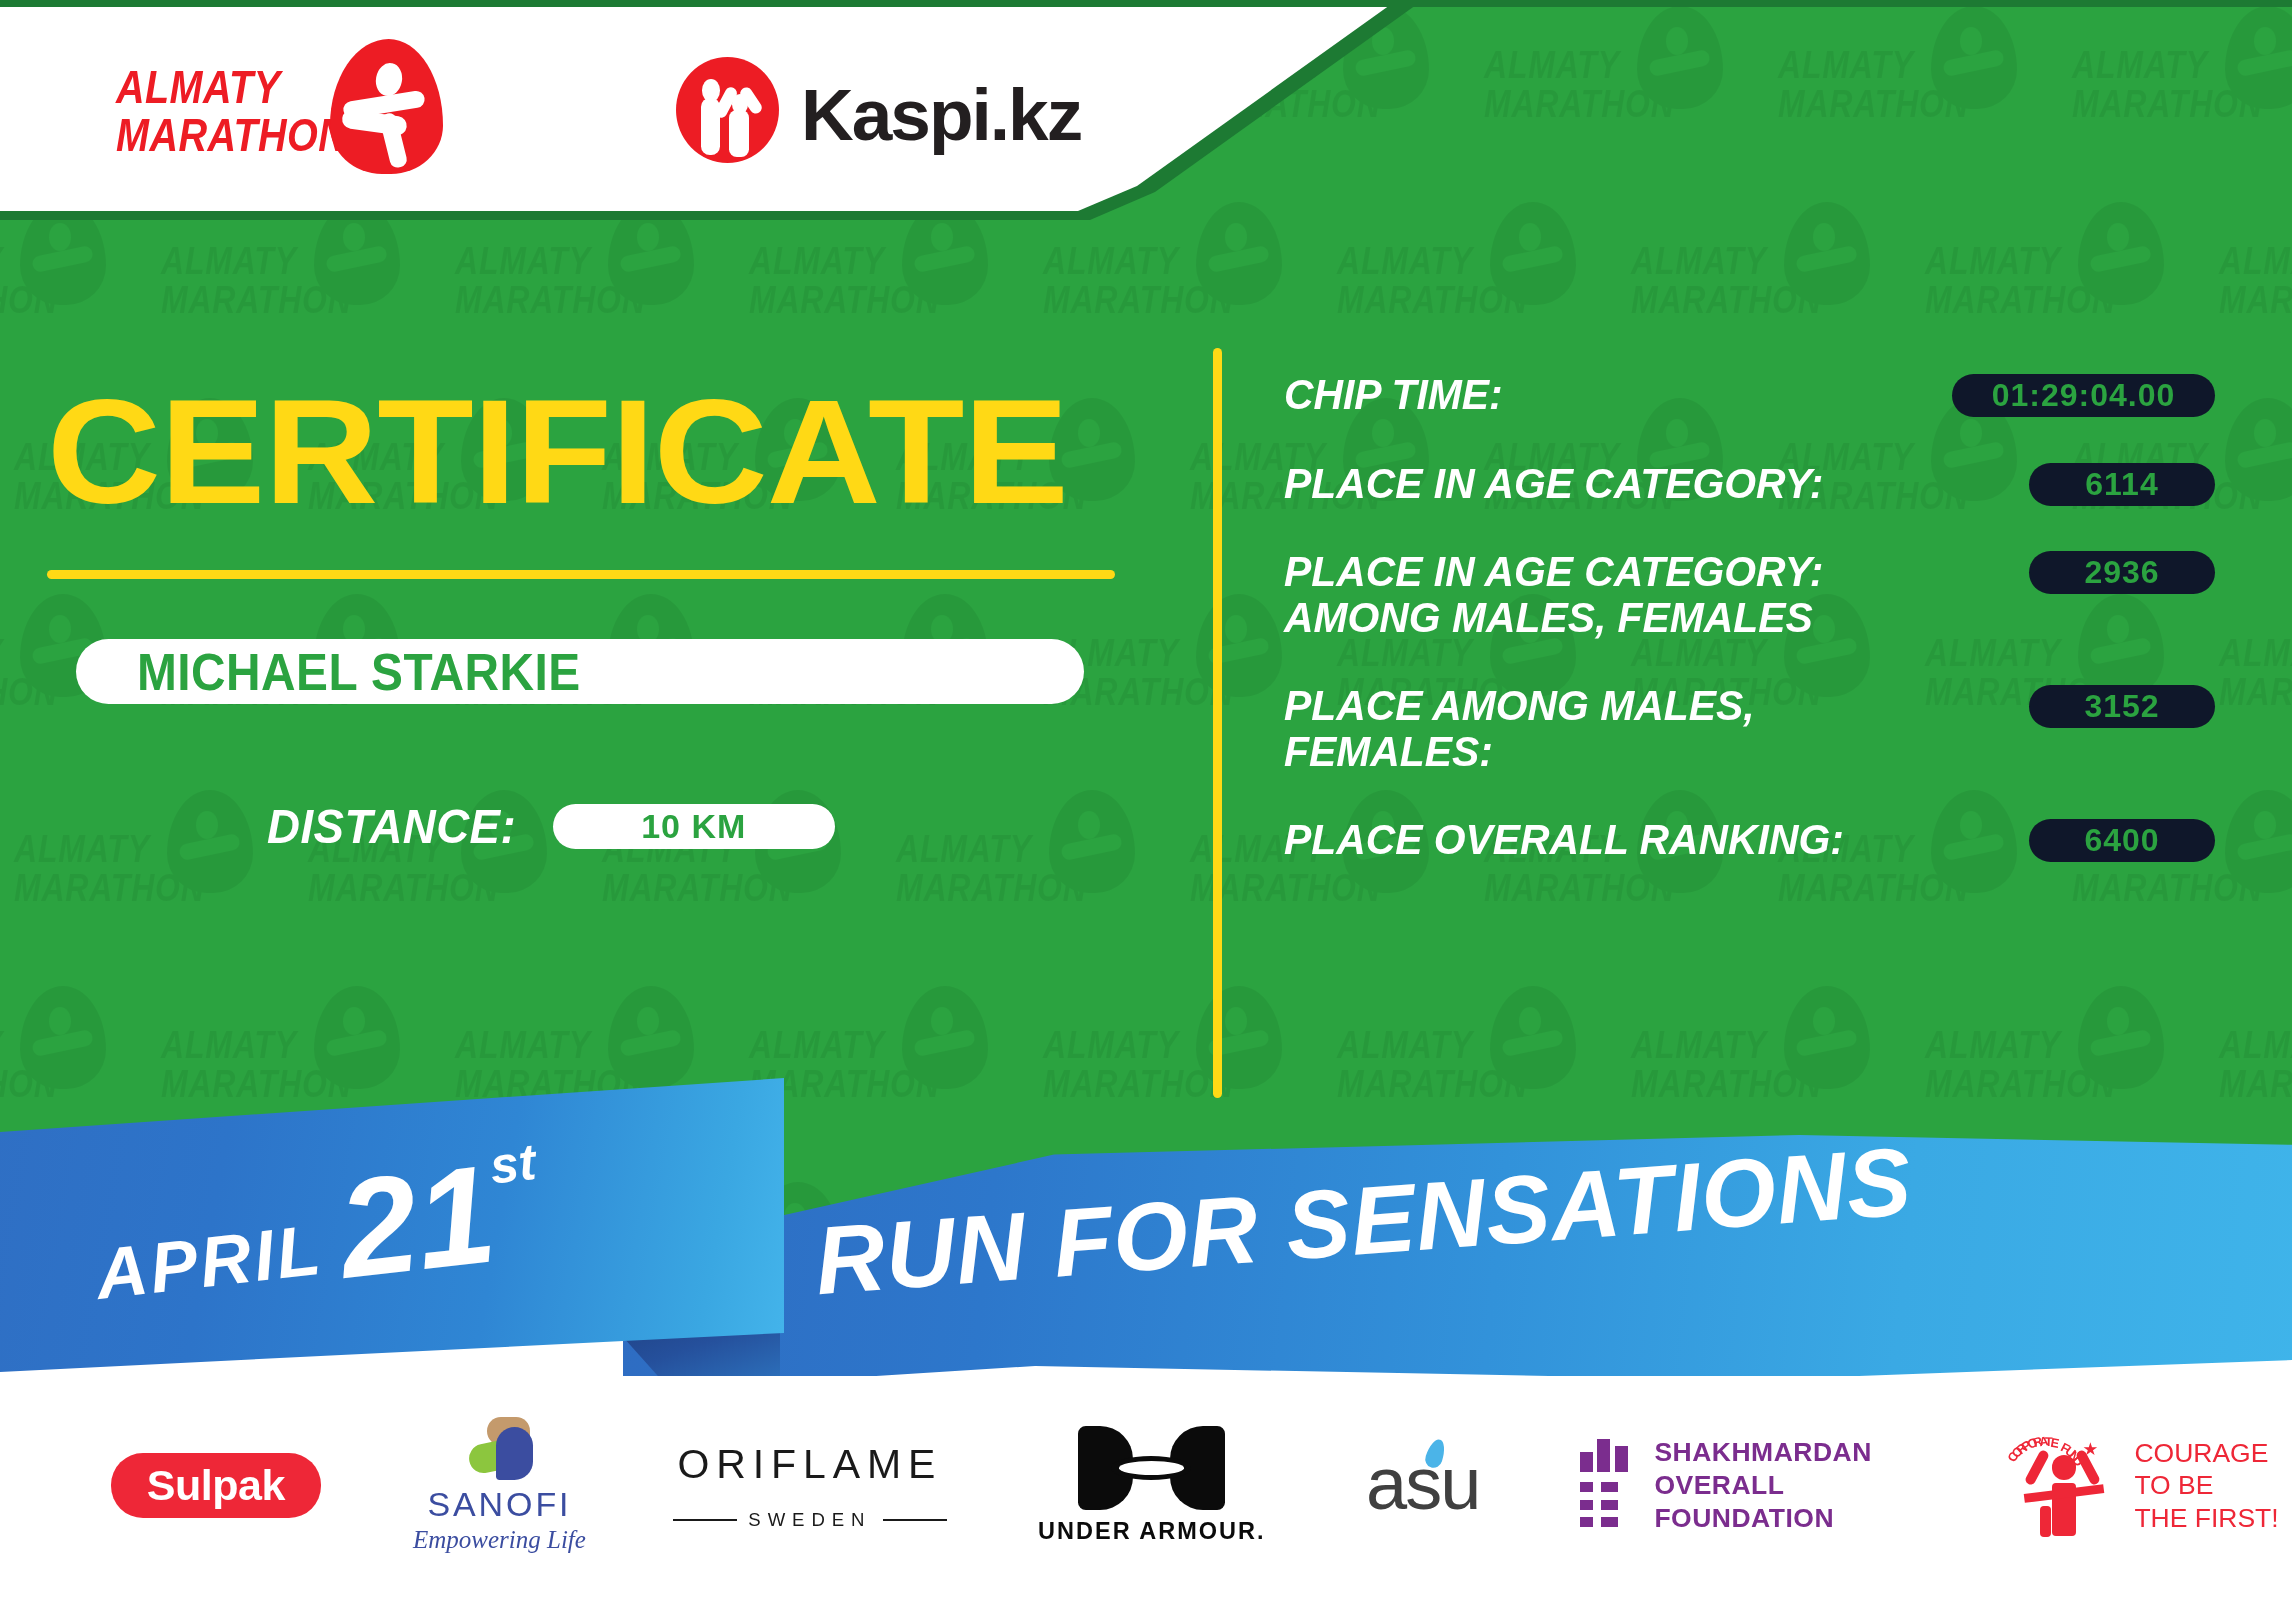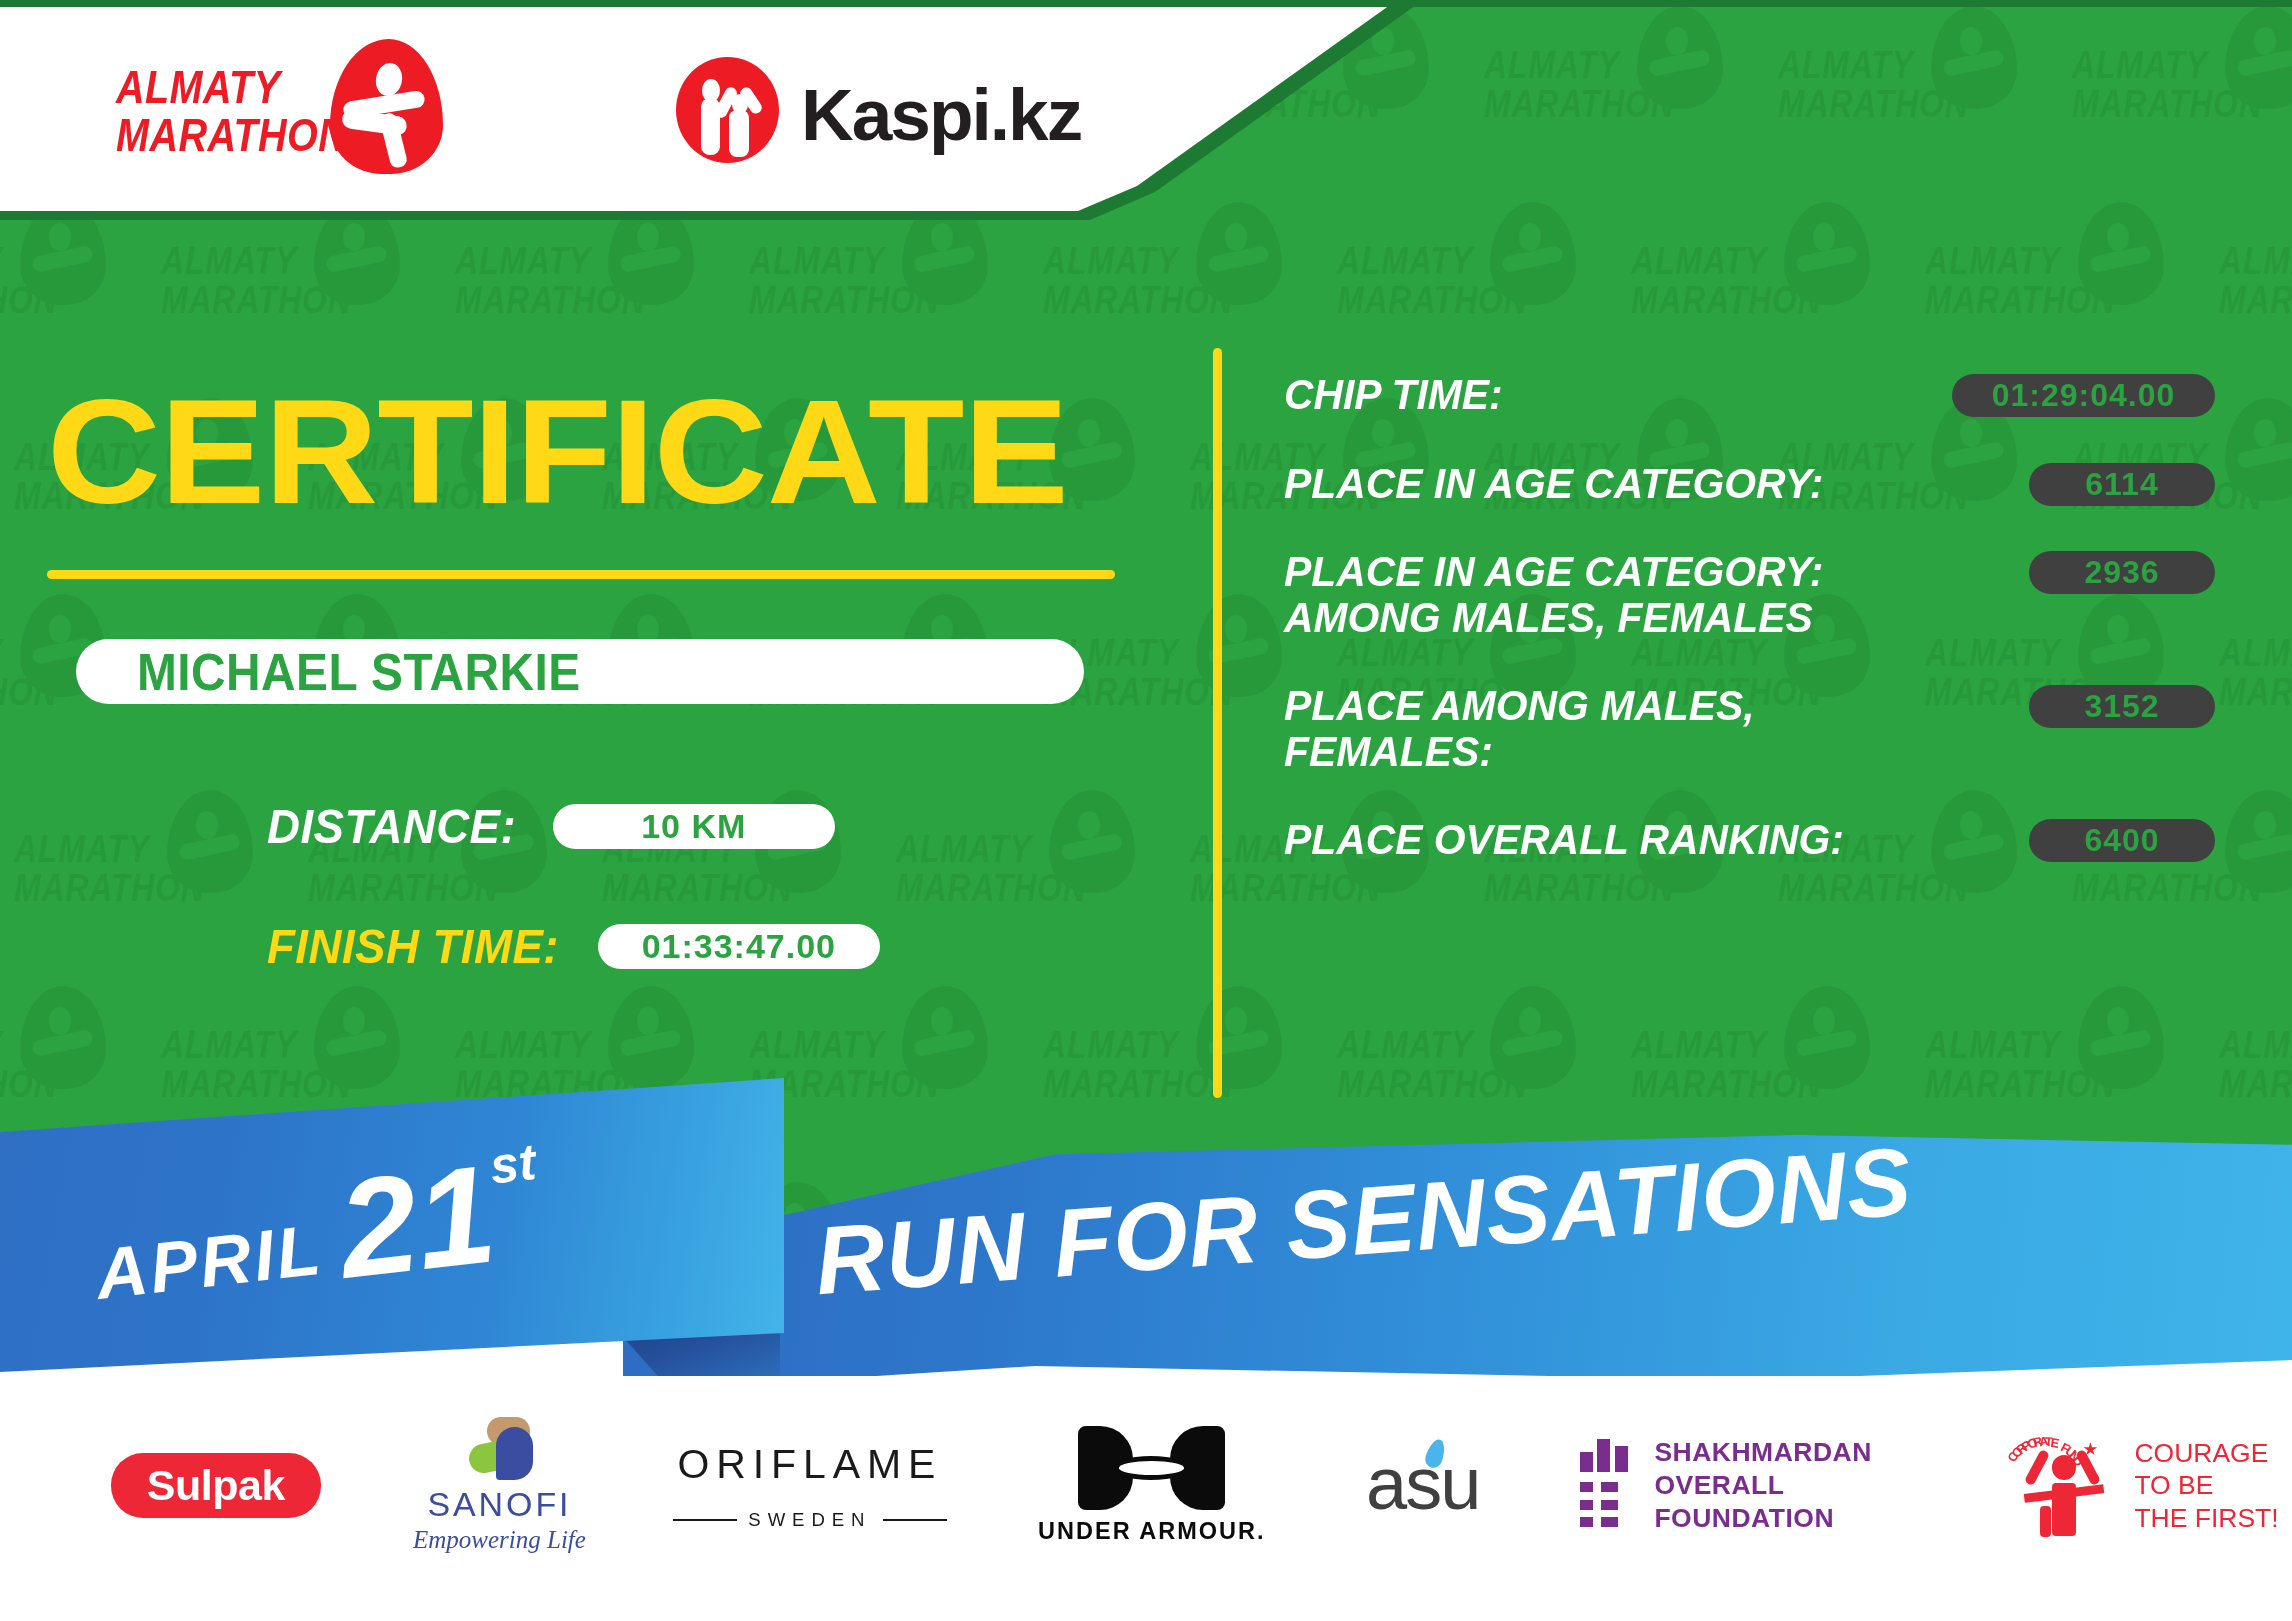--- a/index.html
+++ b/index.html
@@ -88,21 +88,21 @@
 
   
   .vdivider{position:absolute;left:1213px;top:348px;width:8.8px;height:750px;background:#ffd915;border-radius:4.9px;z-index:15;}
 
   
   .stats{position:absolute;left:1284px;top:372px;width:931px;z-index:15;}
   .srow{position:relative;display:flex;align-items:flex-start;justify-content:flex-end;margin-bottom:43px;}
   .srow-label{color:#ffffff;font-size:43px;line-height:1.06;font-weight:bold;font-style:italic;
     text-align:left;font-family:"Liberation Sans Narrow","Liberation Sans",sans-serif;
     transform:scaleX(.95);transform-origin:left center;flex:1;padding-right:13.7px;}
-  .spill{flex:0 0 auto;margin-top:2px;height:43px;background:#404040;border-radius:21.6px;
+  .spill{flex:0 0 auto;margin-top:2px;height:43px;background:#0f172a;border-radius:21.6px;
     display:flex;align-items:center;justify-content:center;}
   .spill-wide{width:263px;}
   .spill-num{width:186px;}
   .spill-val{color:#2ba340;font-size:32px;font-weight:bold;letter-spacing:1px;
     font-family:"Liberation Sans Narrow","Liberation Sans",sans-serif;}
 
   
   .ribbon-wrap{position:absolute;left:0;top:1078px;width:2293px;height:412px;z-index:20;}
   .ribbon-left{position:absolute;left:0;top:0;width:784px;height:353px;
     background:linear-gradient(100deg,#2f6fc4 0%,#2d74c9 28%,#2f86d4 62%,#3aa7e2 88%,#45b6ec 100%);
@@ -568,26 +568,20 @@
     <span class="name-text">MICHAEL STARKIE</span>
   </div>
 
   <div class="lrow lrow-dist">
     <span class="lrow-label lab-white">DISTANCE:</span>
     <span class="lpill lpill-dist">
       <span class="lpill-val">10 KM</span>
     </span>
   </div>
 
-  <div class="lrow lrow-fin">
-    <span class="lrow-label lab-yellow">FINISH TIME:</span>
-    <span class="lpill lpill-fin">
-      <span class="lpill-val">01:33:47.00</span>
-    </span>
-  </div>
 
   <div class="vdivider"></div>
 
   <div class="stats">
 
     <div class="srow">
       <div class="srow-label">CHIP TIME:</div>
       <div class="spill spill-wide">
         <span class="spill-val">01:29:04.00</span>
       </div>

